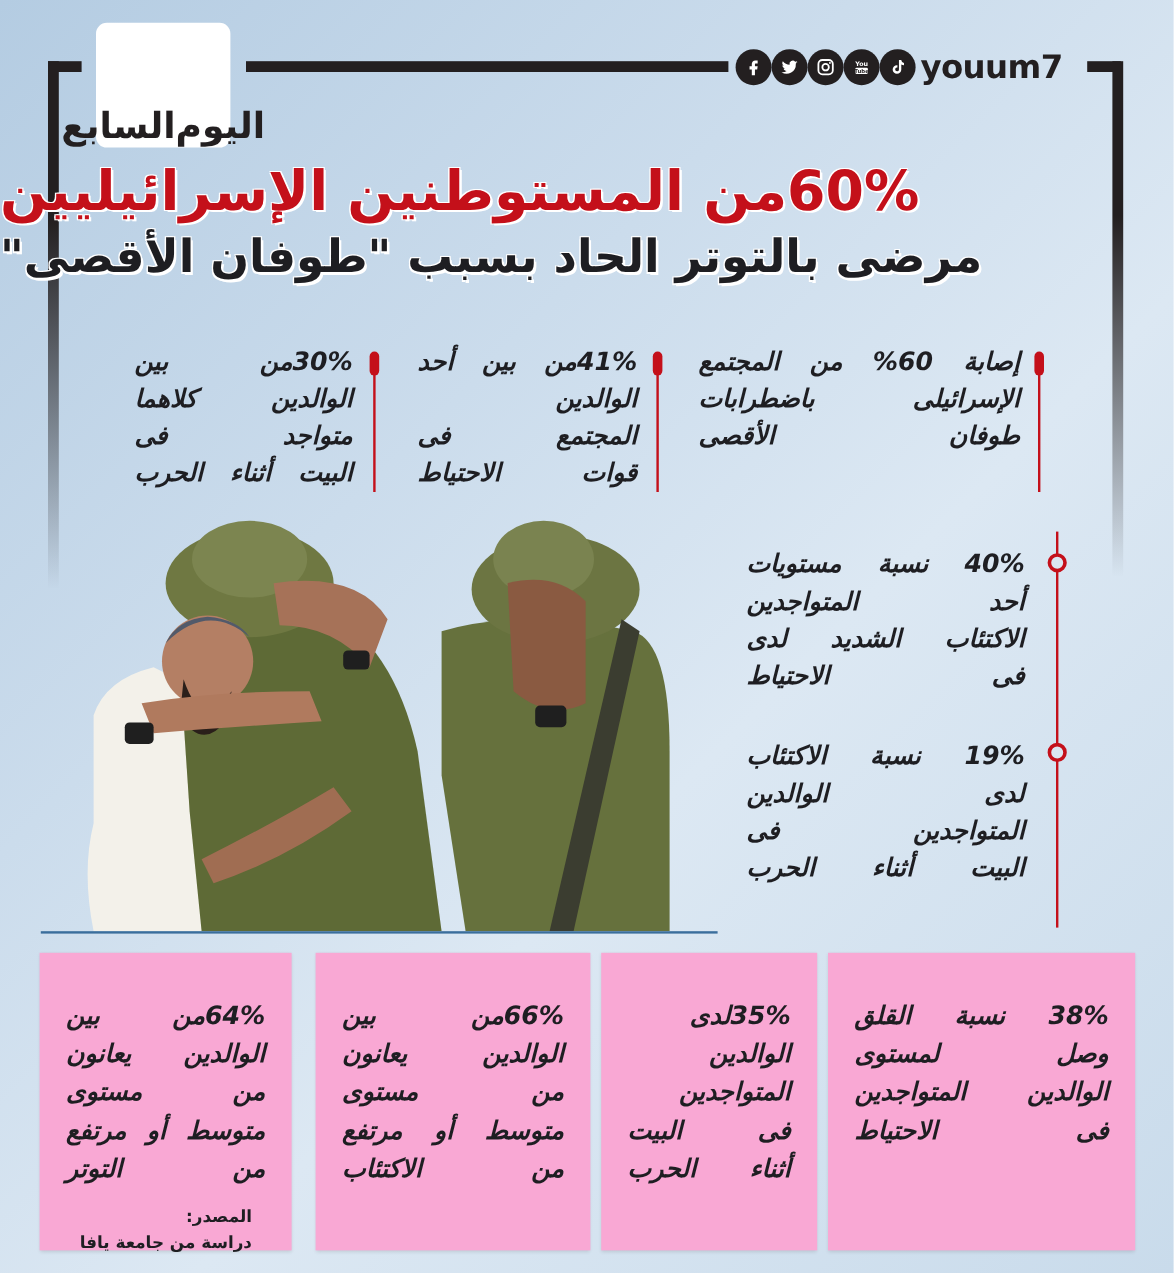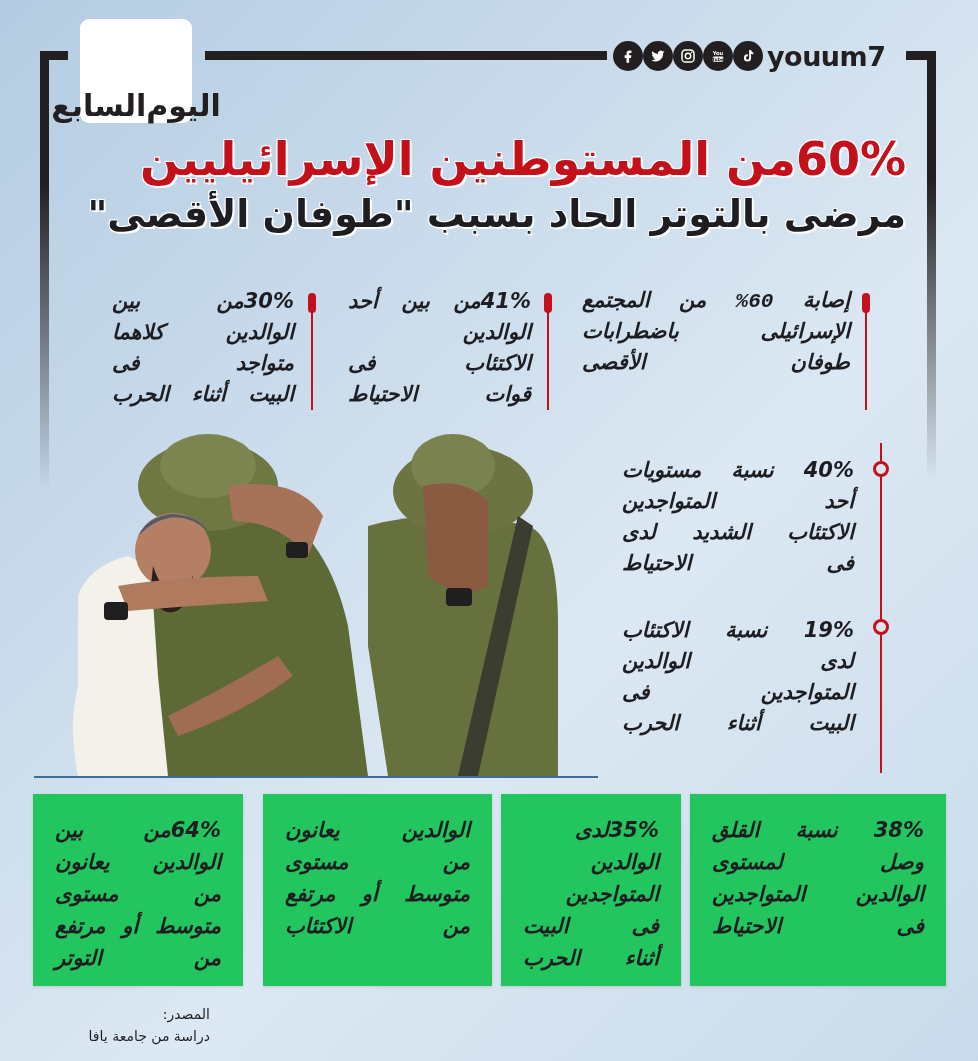--- a/index.html
+++ b/index.html
@@ -46,22 +46,22 @@
     width: 30px; height: 30px; border-radius: 50%; background: #231f20; color: #fff;
     display: flex; align-items: center; justify-content: center;
     font-family: "DejaVu Sans", sans-serif; font-weight: bold; font-size: 15px;
   }
   .soc-icon svg { width: 18px; height: 18px; }
   .brand {
     font-family: "DejaVu Sans", sans-serif; font-weight: bold; font-size: 27px; color: #231f20;
     margin-left: 4px; letter-spacing: -0.5px;
   }
   .title {
-    position: absolute; left: 0; width: 906px; text-align: right; direction: rtl;
-    font-family: "DejaVu Sans", sans-serif; font-weight: bold; padding-left: 16px;
+    position: absolute; left: 0; width: 906px; text-align: left; direction: rtl;
+    font-family: "DejaVu Sans", sans-serif; font-weight: bold;
   }
   .title-1 {
     top: 132px; font-size: 46px; color: #c4101a;
     text-shadow: 2px 2px 0 #fff, -1px -1px 0 #fff, 1px -1px 0 #fff, -1px 1px 0 #fff;
   }
   .title-2 {
     top: 192px; font-size: 38px; color: #1e1e22;
     text-shadow: 2px 2px 0 #fff, -1px -1px 0 #fff, 1px -1px 0 #fff, -1px 1px 0 #fff;
   }
   .stat {
@@ -83,28 +83,28 @@
     position: absolute; width: 16px; height: 16px; border-radius: 50%;
     border: 3px solid #c4101a; background: #dbe6f1;
   }
   .photo {
     position: absolute; left: 58px; top: 426px; width: 536px; height: 350px;
   }
   .photo-base {
     position: absolute; left: 34px; top: 776px; width: 564px; height: 2px; background: #3a6e9c;
   }
   .card {
-    position: absolute; top: 794px; height: 192px; background: #22c55e;
+    position: absolute; top: 794px; height: 248px; background: #f9a8d4;
     box-shadow: 0 1px 3px rgba(0,0,0,0.12);
-    padding: 20px 22px 0 22px;
+    padding: 36px 22px 0 22px;
   }
   .card .stat { position: static; font-size: 21px; line-height: 32px; }
   .source {
     position: absolute; left: 40px; top: 1003px; width: 170px; direction: rtl; text-align: right;
-    font-family: "DejaVu Sans", sans-serif; font-weight: normal; font-size: 14px; line-height: 22px;
+    font-family: "DejaVu Sans", sans-serif; font-weight: bold; font-size: 14px; line-height: 22px;
     color: #1e1e22;
   }
 </style>
 </head>
 <body>
 
 <div class="frame-top-left"></div>
 <div class="frame-top-mid2"></div>
 <div class="frame-top-right"></div>
 <div class="frame-left"></div>
@@ -146,32 +146,32 @@
       </svg>
   </div>
   <div class="brand">youum7</div>
 </div>
 
 <div class="title title-1">60%من المستوطنين الإسرائيليين</div>
 <div class="title title-2">مرضى بالتوتر الحاد بسبب "طوفان الأقصى"</div>
 
 <div class="marker-pill" style="left:862px; top:293px;"></div>
 <div class="marker-bar" style="left:865px; top:300px; height:110px;"></div>
-<div class="stat" style="left:582px; top:286px; width:268px;font-family:Liberation Mono, monospace;">
+<div class="stat" style="left:582px; top:286px; width:268px;">
   <span class="stat-line">إصابة 60%  من المجتمع</span>
   <span class="stat-line">الإسرائيلى باضطرابات</span>
   <span class="stat-line">طوفان الأقصى</span>
 </div>
 
 <div class="marker-pill" style="left:544px; top:293px;"></div>
 <div class="marker-bar" style="left:547px; top:300px; height:110px;"></div>
 <div class="stat" style="left:348px; top:286px; width:183px;">
   <span class="stat-line">41%من بين أحد</span>
   <span class="stat-line">الوالدين</span>
-  <span class="stat-line">الاكتئاب فى</span>
+  <span class="stat-line">المجتمع فى</span>
   <span class="stat-line">قوات الاحتياط</span>
 </div>
 
 <div class="marker-pill" style="left:308px; top:293px;"></div>
 <div class="marker-bar" style="left:311px; top:300px; height:110px;"></div>
 <div class="stat" style="left:112px; top:286px; width:182px;">
   <span class="stat-line">30%من بين</span>
   <span class="stat-line">الوالدين كلاهما</span>
   <span class="stat-line">متواجد فى</span>
   <span class="stat-line">البيت أثناء الحرب</span>
@@ -240,20 +240,21 @@
   <div class="stat">
     <span class="stat-line">35%لدى</span>
     <span class="stat-line">الوالدين</span>
     <span class="stat-line">المتواجدين</span>
     <span class="stat-line">فى البيت</span>
     <span class="stat-line">أثناء الحرب</span>
   </div>
 </div>
 <div class="card" style="left:263px; width:229px;">
   <div class="stat">
+    <span class="stat-line">66%من بين</span>
     <span class="stat-line">الوالدين يعانون</span>
     <span class="stat-line">من مستوى</span>
     <span class="stat-line">متوسط أو مرتفع</span>
     <span class="stat-line">من الاكتئاب</span>
   </div>
 </div>
 <div class="card" style="left:33px; width:210px;">
   <div class="stat">
     <span class="stat-line">64%من بين</span>
     <span class="stat-line">الوالدين يعانون</span>

